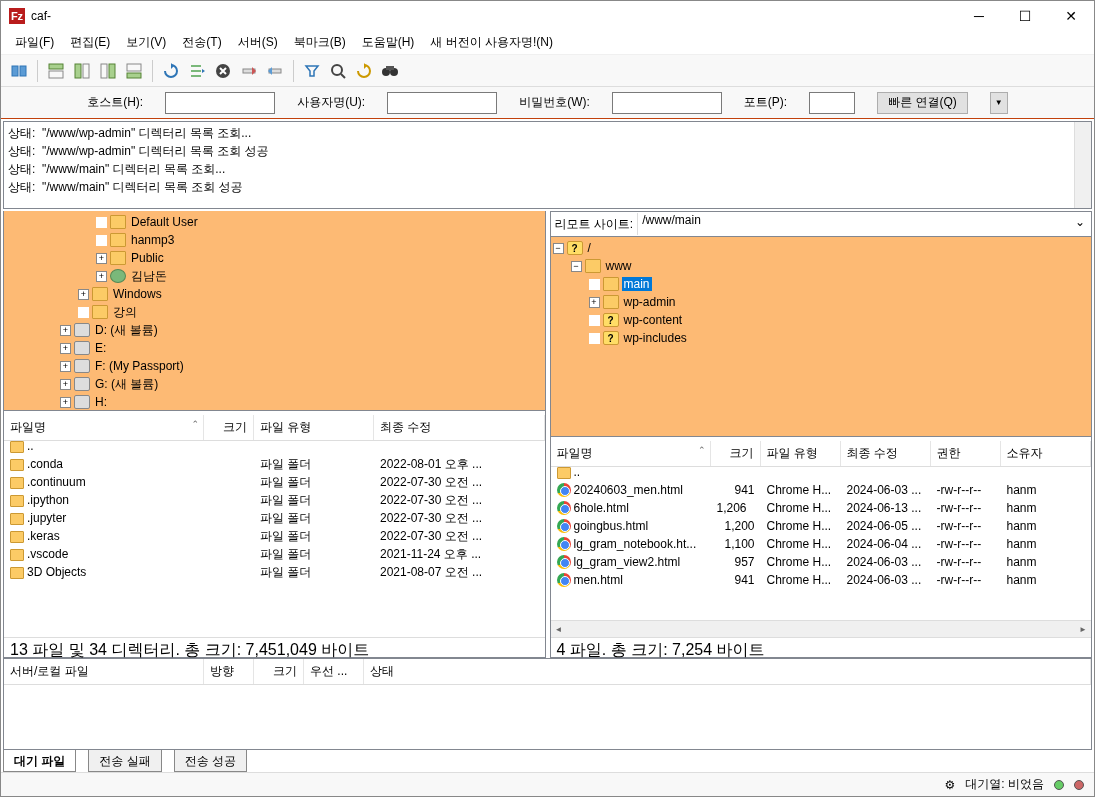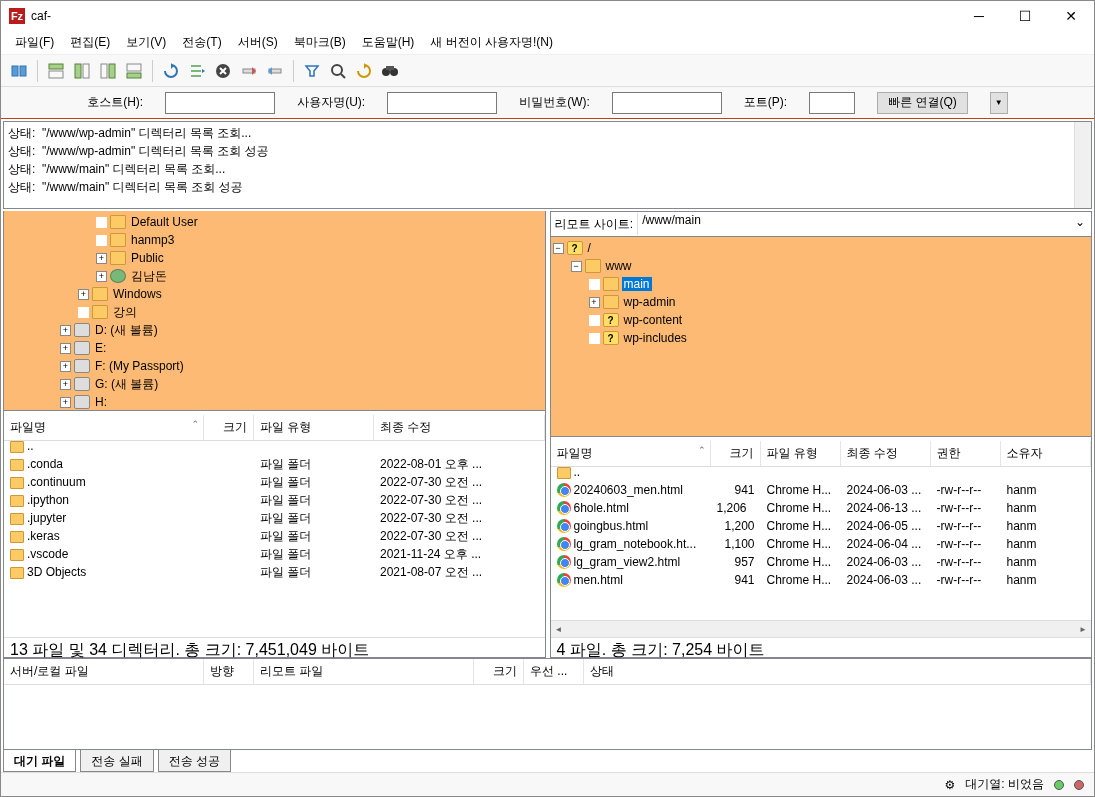--- a/index.html
+++ b/index.html
@@ -57,21 +57,21 @@
 .fl-cell { padding: 0 6px; overflow: hidden; white-space: nowrap; text-overflow:ellipsis; font-size: 12px; }
 .fl-icon { width:14px; height:12px; display:inline-block; margin-right:3px; vertical-align:middle;}
 .chrome-ic { width:14px; height:14px; border-radius:50%; background: conic-gradient(#ea4335 0 120deg,#fbbc05 120deg 240deg,#34a853 240deg 360deg); position:relative; display:inline-block; margin-right:3px; vertical-align:middle;}
 .chrome-ic::after { content:""; position:absolute; top:3px; left:3px; width:8px; height:8px; background:#4285f4; border:1px solid #fff; border-radius:50%;}
 .status-line { height: 20px; border-top: 1px solid #ddd; padding: 2px 6px; font-size: 16px; background:#fff;}
 
 .queue-panel { height: 92px; border: 1px solid #828790; margin: 0 2px; background: #fff; display:flex; flex-direction:column;}
 .q-header { display:flex; border-bottom:1px solid #ddd; }
 
 .bottom-tabs { display: flex; margin: 0 2px; height:22px;}
-.btab { padding: 3px 10px; border: 1px solid #888; border-top:none; background: #f0f0f0; font-size: 12px; margin-right:4px;}
+.btab { padding: 3px 10px; border: 1px solid #888; border-top:none; background: #f0f0f0; font-size: 12px; margin-right:12px;}
 .btab.active { background: #fff; font-weight: bold; }
 
 .statusbar { height: 24px; border-top: 1px solid #ddd; display: flex; align-items: center; justify-content: flex-end; padding: 0 10px; gap: 10px; background:#f8f8f8;}
 .led { width:10px; height:10px; border-radius:50%; border:1px solid #555;}
 .led.g { background:#6c6;}
 .led.r { background:#c66;}
 .scrollbar-v { position:absolute; right:0; top:0; bottom:0; width:17px; background:#f0f0f0; border-left:1px solid #ddd;}
 .scrollbar-h { height:17px; background:#f0f0f0; border-top:1px solid #ddd; display:flex; align-items:center;}
 .scrollbar-h::before, .scrollbar-h::after { content:"◄"; font-size:8px; color:#666; padding:0 4px;}
 .scrollbar-h::after { content:"►"; margin-left:auto;}
@@ -443,21 +443,20 @@
       <div class="scrollbar-h"></div>
       <div class="status-line">4 파일. 총 크기: 7,254 바이트</div>
     </div>
   </div>
 </div>
 
 <div class="queue-panel">
   <div class="q-header">
     <div class="fl-hcell" style="width:200px">서버/로컬 파일</div>
     <div class="fl-hcell" style="width:50px">방향</div>
-    <div class="fl-hcell" style="width:220px">리모트 파일</div>
     <div class="fl-hcell" style="width:50px;text-align:right">크기</div>
     <div class="fl-hcell" style="width:60px">우선 ...</div>
     <div class="fl-hcell" style="flex:1">상태</div>
   </div>
 </div>
 
 <div class="bottom-tabs" id="btabs">
     <div class="btab active">대기 파일</div>
     <div class="btab">전송 실패</div>
     <div class="btab">전송 성공</div>

